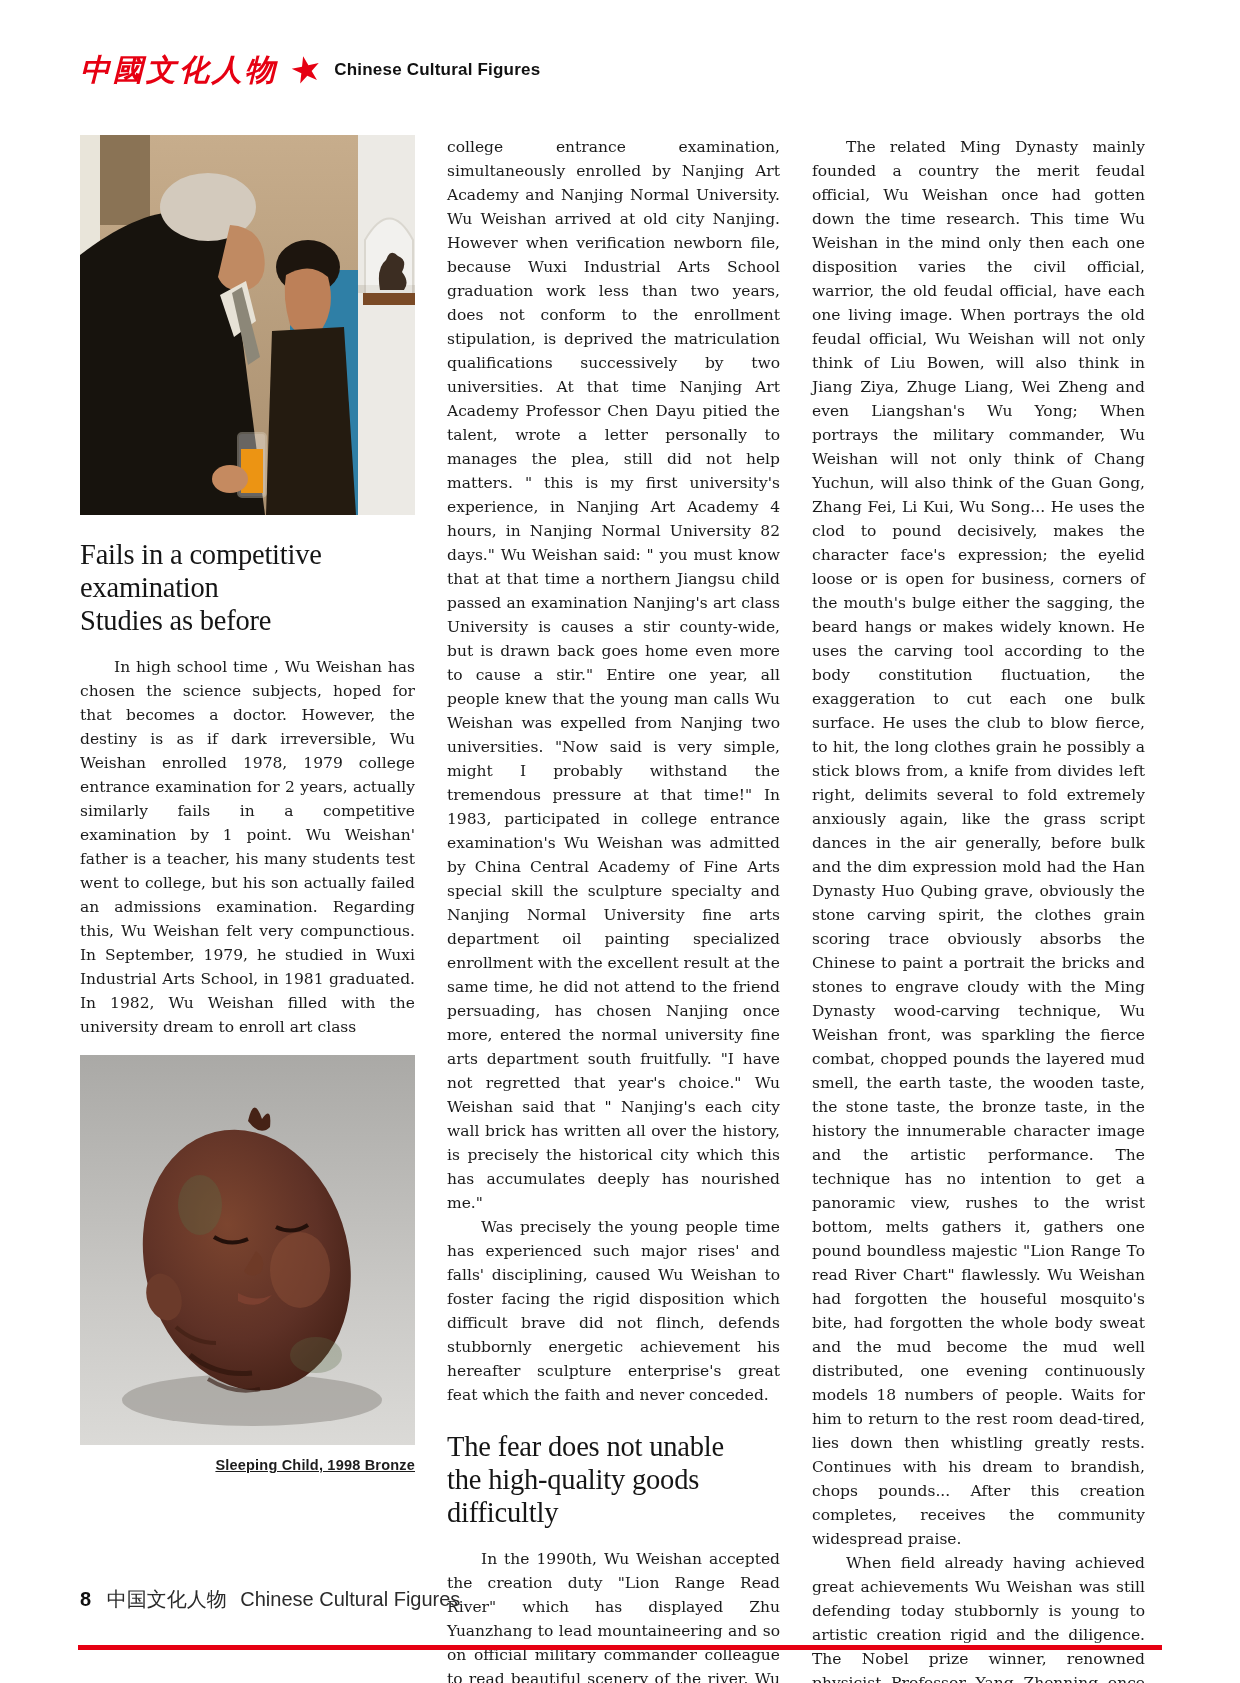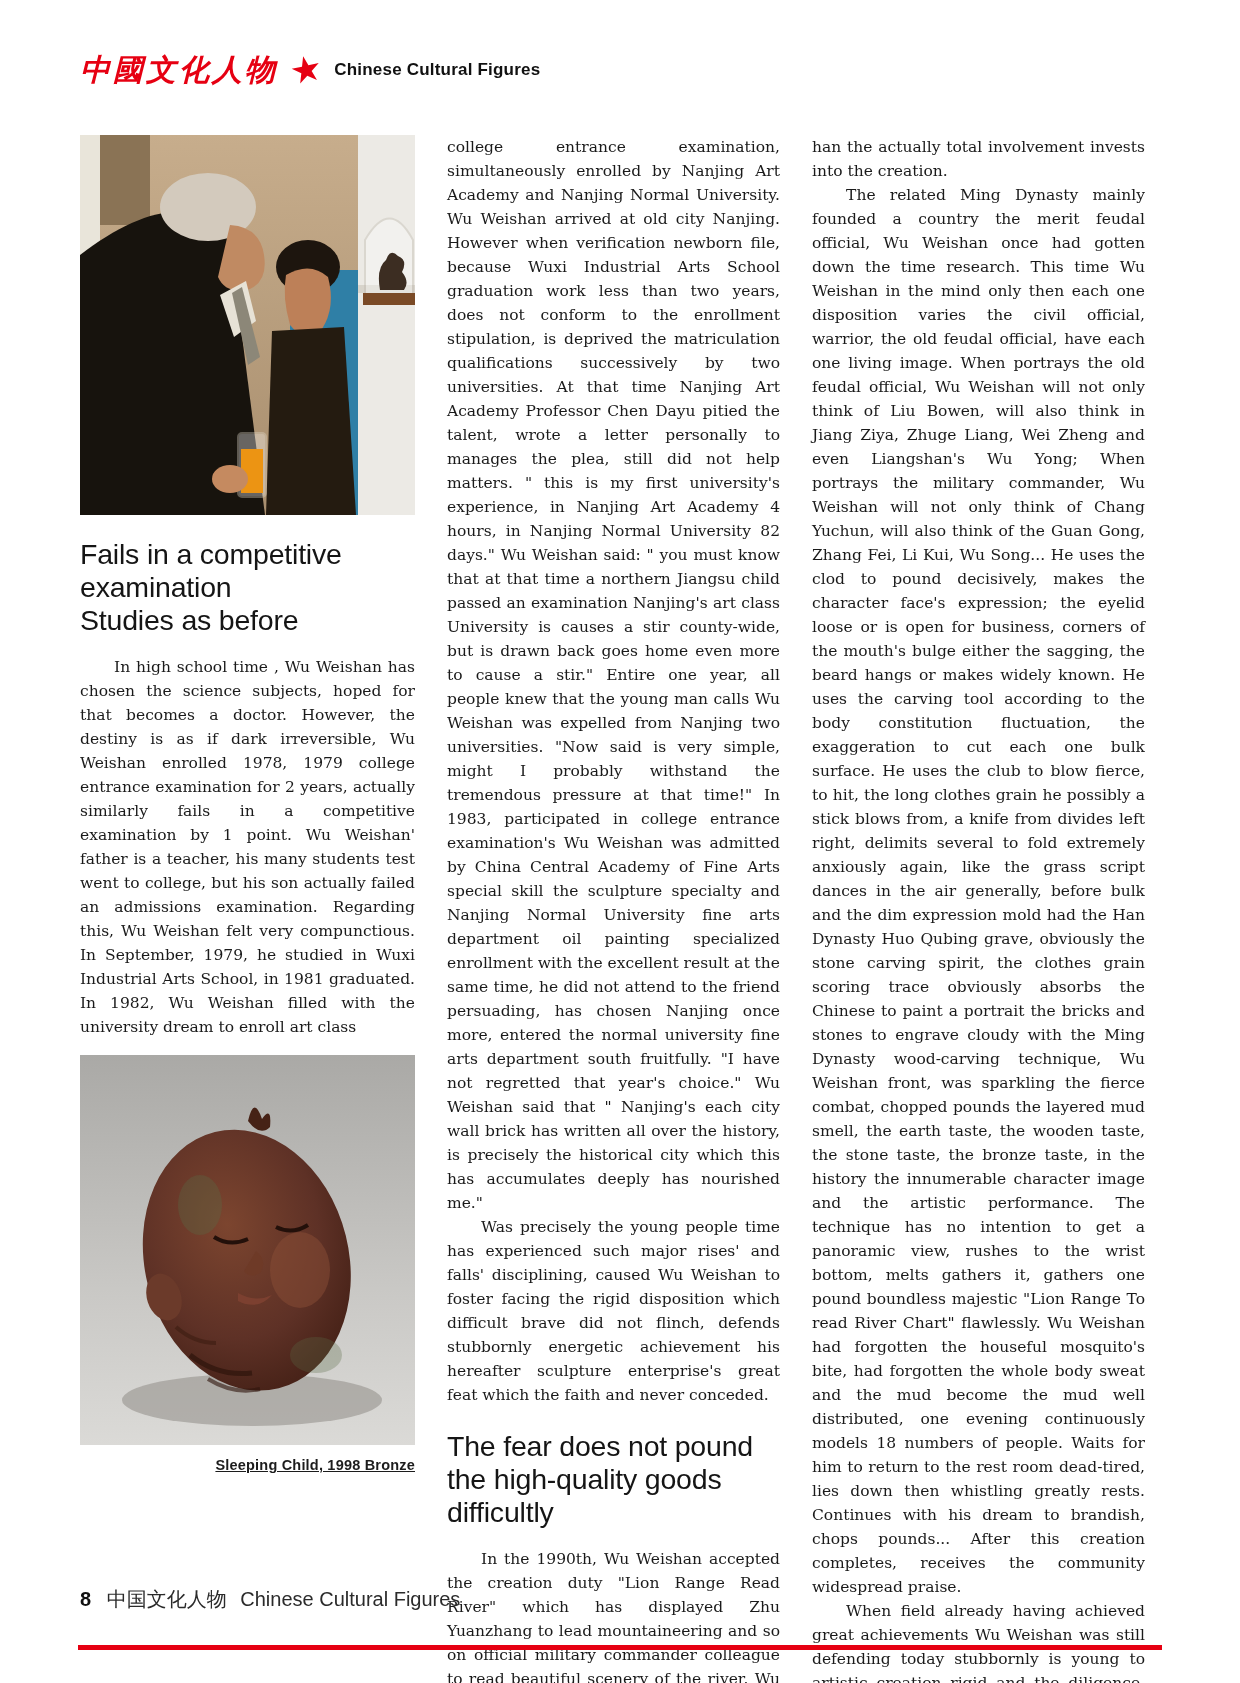--- a/index.html
+++ b/index.html
@@ -30,21 +30,21 @@
 
   figure { margin:0; }
   figure svg { display:block; }
   .caption {
     font-family:"Liberation Sans", sans-serif; font-weight:bold;
     font-size:14.5px; line-height:19px; color:#1c1c1c; text-align:justify;
     margin-top:9px; letter-spacing:0.2px;
   }
   .caption2 { margin-top:11px; text-align:right;text-decoration:underline; }
   .heading {
-    font-family:Liberation Sans, sans-serif; font-weight:400;
+    font-family:Liberation Serif, serif; font-weight:400;
     font-size:28.5px; line-height:33px; color:#151515;
     margin:23px 0 18px 0; white-space:pre-line; letter-spacing:-0.2px;
   }
   .fig2 { margin-top:16px; }
 
   
   .footer { position:absolute; left:80px; top:1586px; font-size:20px; color:#2b2b2b; }
   .footer .pagenum { font-weight:bold; color:#111; margin-right:10px; }
   .footer .ftcn { margin-right:8px; }
   .red-rule { position:absolute; left:78px; width:1084px; top:1645px; height:5px; background:#e60012; }
@@ -150,28 +150,27 @@
         <path d="M128 324 q26 16 52 10" stroke="#2e140c" stroke-width="4" fill="none" opacity="0.6"></path>
         <path d="M96 272 q18 16 40 16" stroke="#3c1c10" stroke-width="4" fill="none" opacity="0.6"></path>
       </svg>
     </figure>
     <figcaption class="caption caption2">Sleeping Child, 1998 Bronze</figcaption>
   </div>
 
   <div class="col col2 bodytext">
     <p>college entrance examination, simultaneously enrolled by Nanjing Art Academy and Nanjing Normal University. Wu Weishan arrived at old city Nanjing. However when verification newborn file, because Wuxi Industrial Arts School graduation work less than two years, does not conform to the enrollment stipulation, is deprived the matriculation qualifications successively by two universities. At that time Nanjing Art Academy Professor Chen Dayu pitied the talent, wrote a letter personally to manages the plea, still did not help matters. " this is my first university's experience, in Nanjing Art Academy 4 hours, in Nanjing Normal University 82 days." Wu Weishan said: " you must know that at that time a northern Jiangsu child passed an examination Nanjing's art class University is causes a stir county-wide, but is drawn back goes home even more to cause a stir." Entire one year, all people knew that the young man calls Wu Weishan was expelled from Nanjing two universities. "Now said is very simple, might I probably withstand the tremendous pressure at that time!" In 1983, participated in college entrance examination's Wu Weishan was admitted by China Central Academy of Fine Arts special skill the sculpture specialty and Nanjing Normal University fine arts department oil painting specialized enrollment with the excellent result at the same time, he did not attend to the friend persuading, has chosen Nanjing once more, entered the normal university fine arts department south fruitfully. "I have not regretted that year's choice." Wu Weishan said that " Nanjing's each city wall brick has written all over the history, is precisely the historical city which this has accumulates deeply has nourished me."</p>
     <p class="indent">Was precisely the young people time has experienced such major rises' and falls' disciplining, caused Wu Weishan to foster facing the rigid disposition which difficult brave did not flinch, defends stubbornly energetic achievement his hereafter sculpture enterprise's great feat which the faith and never conceded.</p>
-    <h2 class="heading">The fear does not pound
+    <h2 class="heading">The fear does not unable
 the high-quality goods
 difficultly</h2>
     <p class="indent">In the 1990th, Wu Weishan accepted the creation duty "Lion Range Read River" which has displayed Zhu Yuanzhang to lead mountaineering and so on official military commander colleague to read beautiful scenery of the river. Wu Weishan started the creation in a Wuxi factory's basement. The basement space is narrow and moist, in hot summer, does not have the air conditioning, in groups mosquito humming sound flies. All these, are the modern people are unable to endure, but Wu Weis-</p>
   </div>
 
   <div class="col col3 bodytext">
-    <p>han the actually total involvement invests into the creation.</p>
     <p class="indent">The related Ming Dynasty mainly founded a country the merit feudal official, Wu Weishan once had gotten down the time research. This time Wu Weishan in the mind only then each one disposition varies the civil official, warrior, the old feudal official, have each one living image. When portrays the old feudal official, Wu Weishan will not only think of Liu Bowen, will also think in Jiang Ziya, Zhuge Liang, Wei Zheng and even Liangshan's Wu Yong; When portrays the military commander, Wu Weishan will not only think of Chang Yuchun, will also think of the Guan Gong, Zhang Fei, Li Kui, Wu Song... He uses the clod to pound decisively, makes the character face's expression; the eyelid loose or is open for business, corners of the mouth's bulge either the sagging, the beard hangs or makes widely known. He uses the carving tool according to the body constitution fluctuation, the exaggeration to cut each one bulk surface. He uses the club to blow fierce, to hit, the long clothes grain he possibly a stick blows from, a knife from divides left right, delimits several to fold extremely anxiously again, like the grass script dances in the air generally, before bulk and the dim expression mold had the Han Dynasty Huo Qubing grave, obviously the stone carving spirit, the clothes grain scoring trace obviously absorbs the Chinese to paint a portrait the bricks and stones to engrave cloudy with the Ming Dynasty wood-carving technique, Wu Weishan front, was sparkling the fierce combat, chopped pounds the layered mud smell, the earth taste, the wooden taste, the stone taste, the bronze taste, in the history the innumerable character image and the artistic performance. The technique has no intention to get a panoramic view, rushes to the wrist bottom, melts gathers it, gathers one pound boundless majestic "Lion Range To read River Chart" flawlessly. Wu Weishan had forgotten the houseful mosquito's bite, had forgotten the whole body sweat and the mud become the mud well distributed, one evening continuously models 18 numbers of people. Waits for him to return to the rest room dead-tired, lies down then whistling greatly rests. Continues with his dream to brandish, chops pounds... After this creation completes, receives the community widespread praise.</p>
     <p class="indent">When field already having achieved great achievements Wu Weishan was still defending today stubbornly is young to artistic creation rigid and the diligence. The Nobel prize winner, renowned physicist Professor Yang Zhenning once heartfeltly appraised Wu Weishan saying:" he is the artistic talent." Regarding this, Wu Weishan responded: " I think in the world, if has talent, that is diligent. My one day works for more than ten hours, the talent is Mr. Yang encourages to my one kind."</p>
   </div>
 
   <div class="footer">
     <span class="pagenum">8</span>
     <span class="ftcn">中国文化人物</span>
     <span class="ften">Chinese Cultural Figures</span>
   </div>
   <div class="red-rule"></div>

